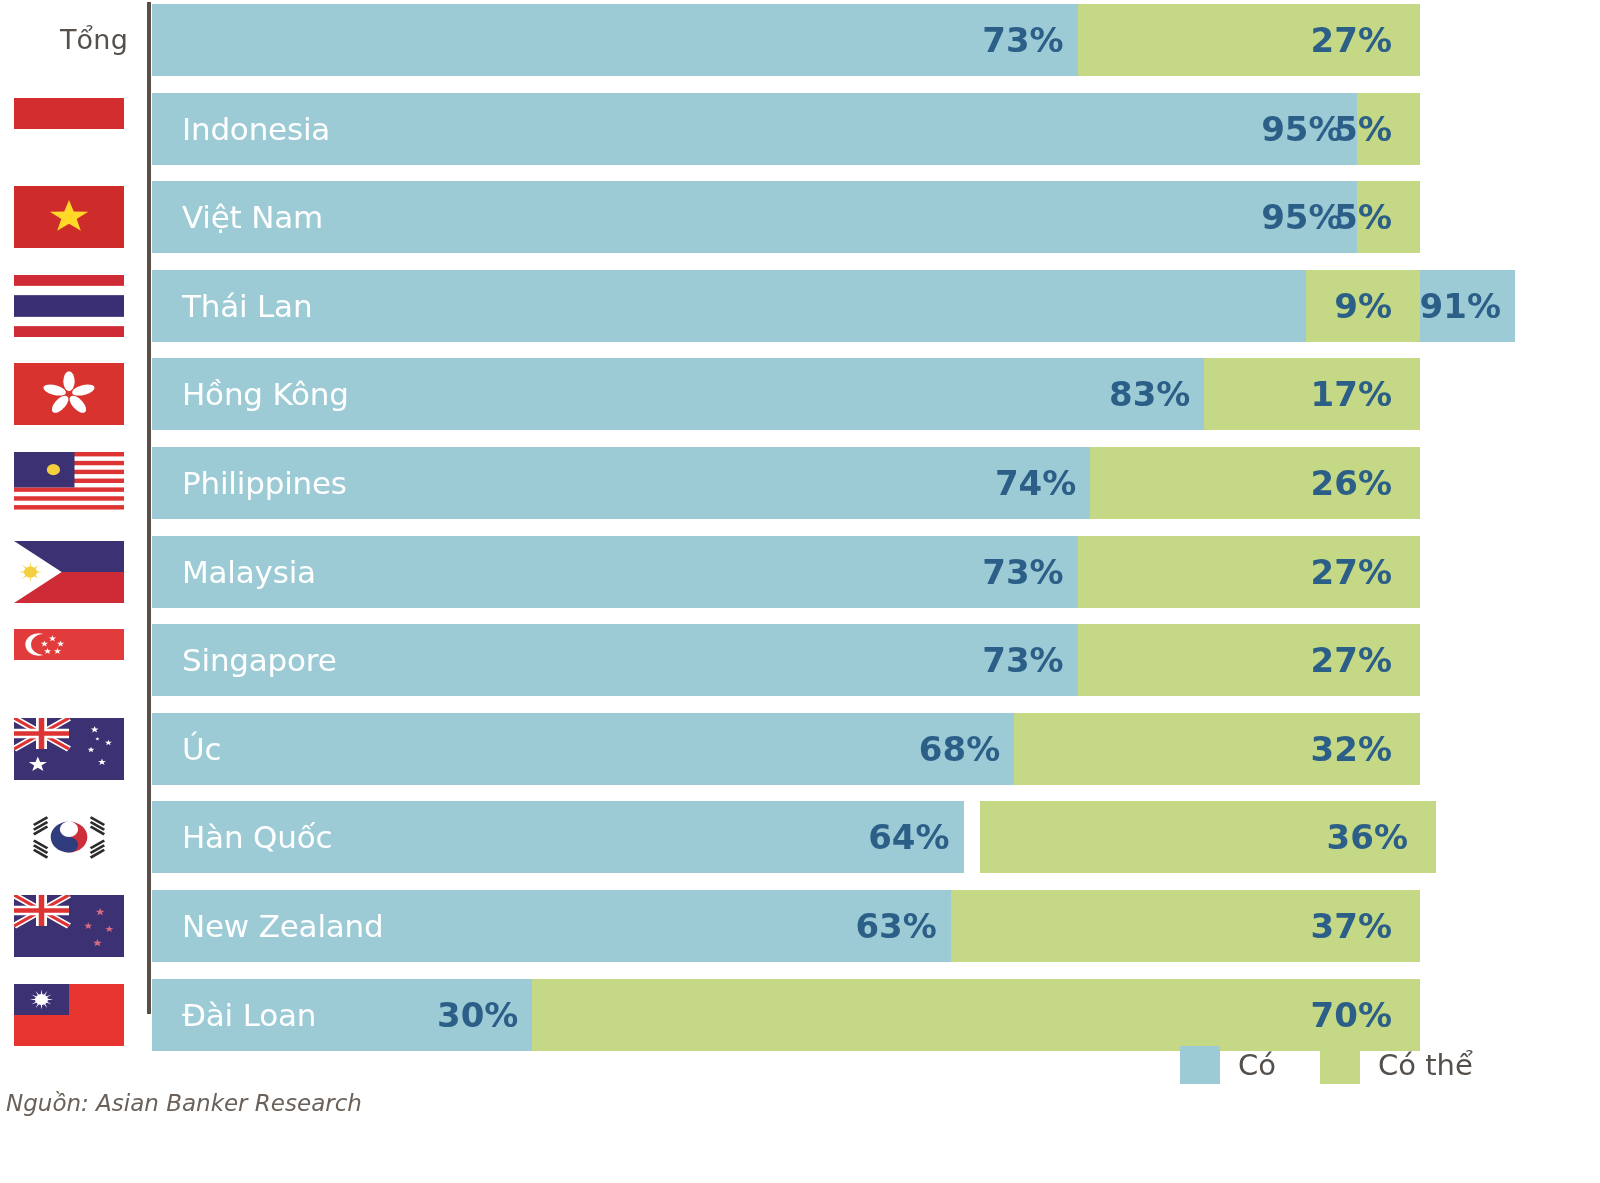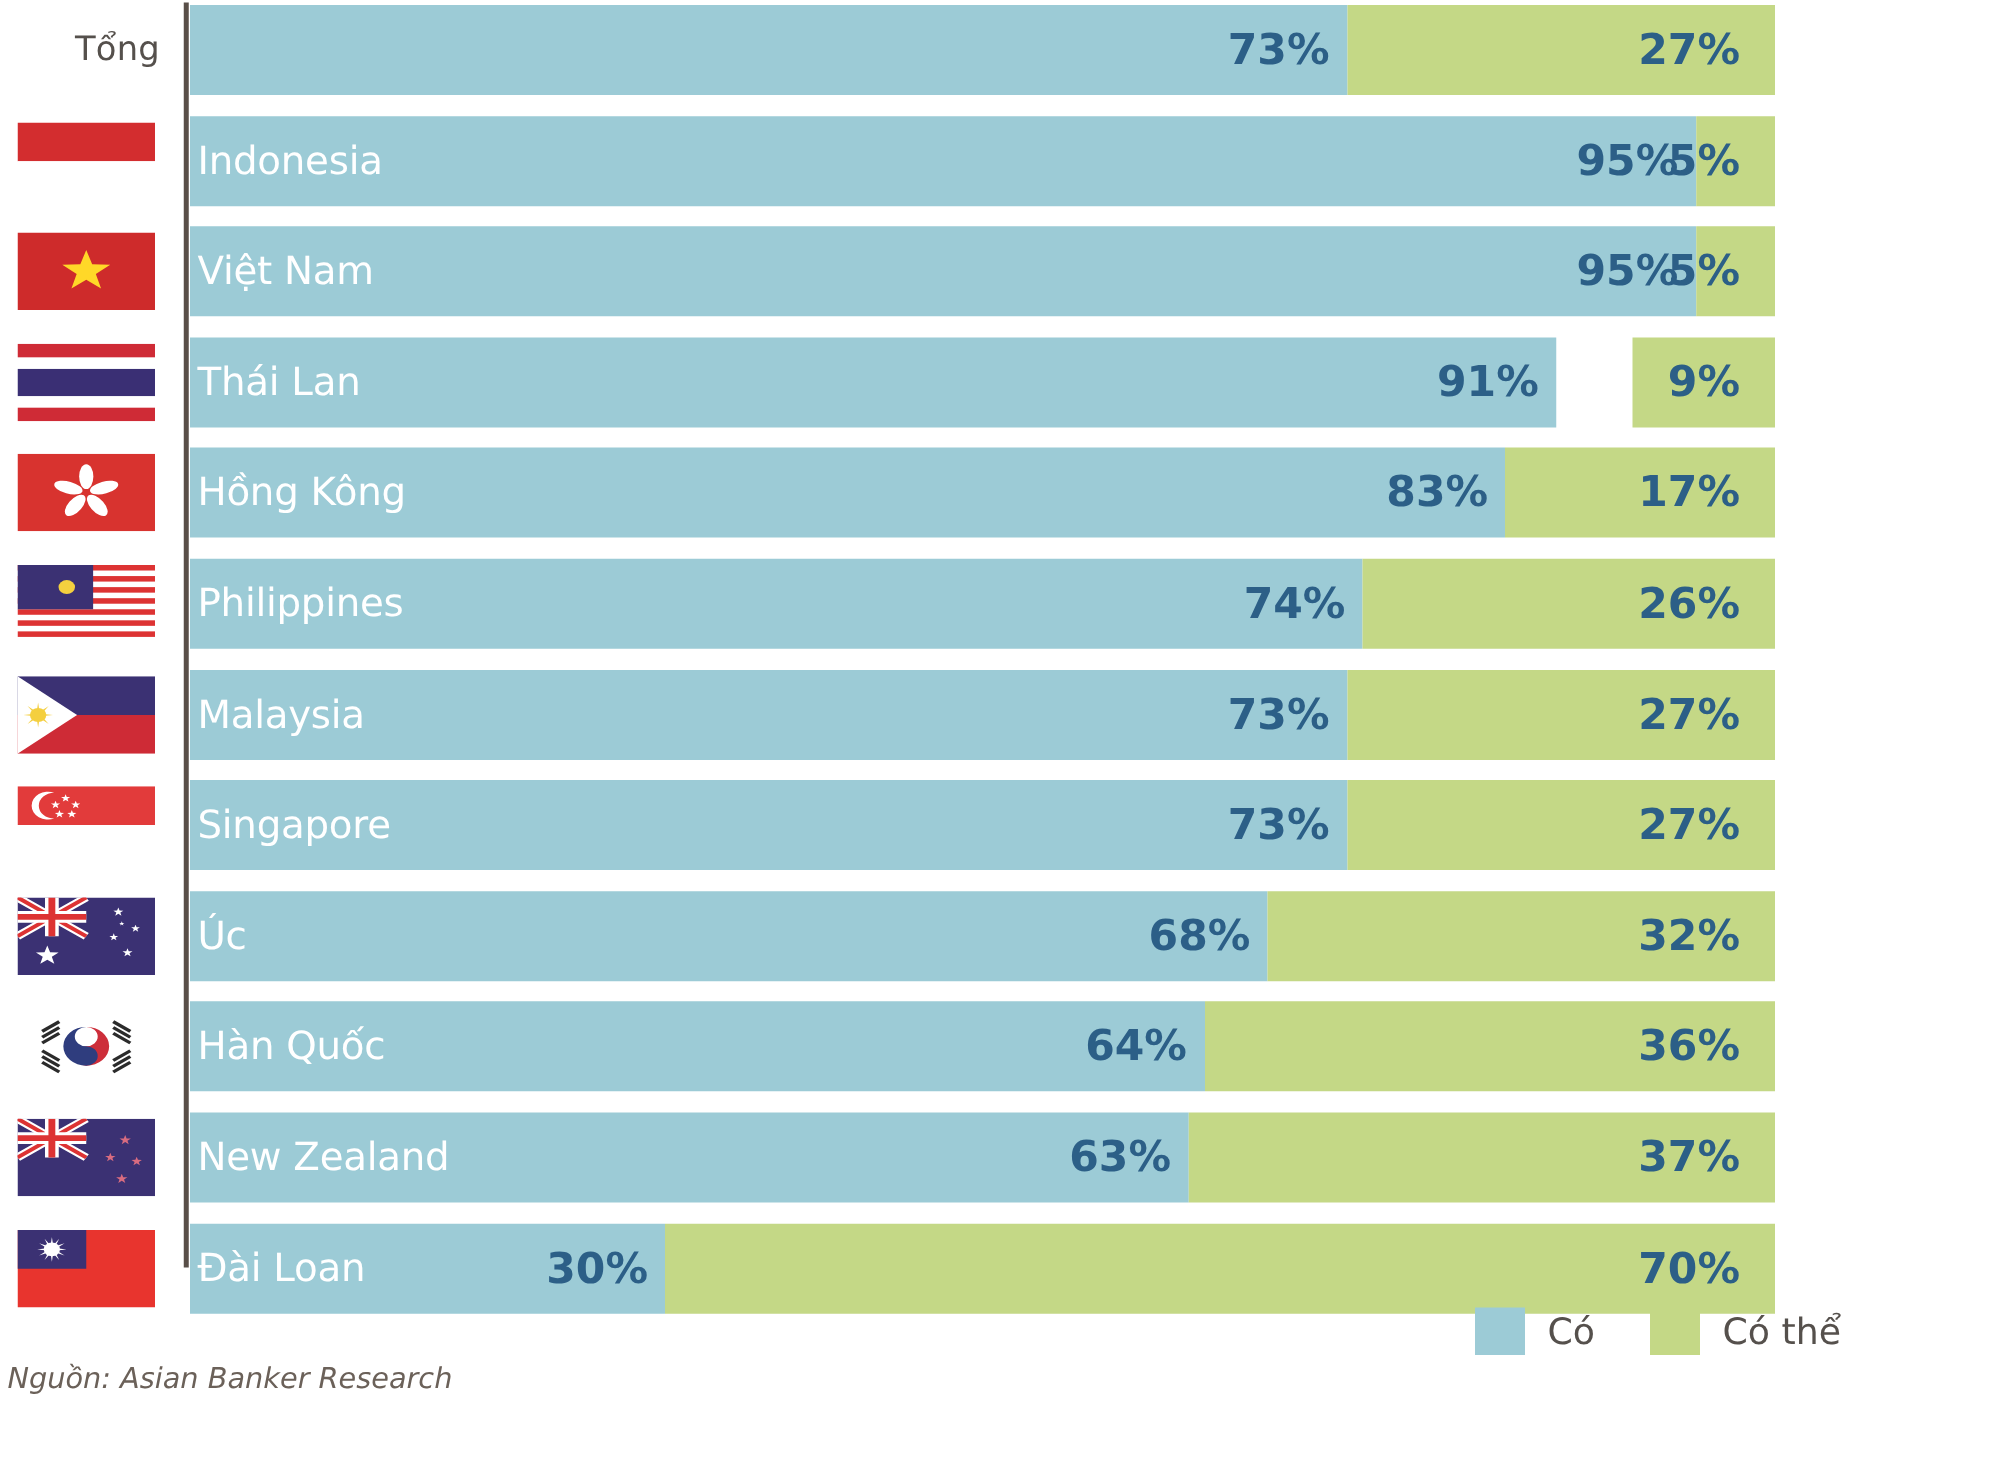--- a/index.html
+++ b/index.html
@@ -88,21 +88,21 @@
     height: 72px;
     box-sizing: border-box;
     display: flex;
     align-items: center;
   }
   .seg-blue { left: 0; background: #9ccbd6; }
   .seg-green { right: 0; background: #c4d886; }
 
   .country-name {
     position: absolute;
-    left: 6px;
+    left: 30px;
     top: 50%;
     transform: translateY(-50%);
     color: #ffffff;
     font-size: 31px;
     font-weight: 400;
     white-space: nowrap;
     font-family: "DejaVu Sans", sans-serif;
     letter-spacing: -0.2px;
   }
 
@@ -336,21 +336,21 @@
       <div class="bar-row" style="top: 181.2px;">
         <div class="seg seg-blue" style="width: 1204.6px; background: rgb(156, 203, 214);">
           <span class="country-name">Việt Nam</span>
           <span class="val val-blue">95%</span>
         </div>
         <div class="seg seg-green" style="width: 63.4px; background: rgb(196, 216, 134);">
           <span class="val val-green">5%</span>
         </div>
       </div>
       <div class="bar-row" style="top: 269.8px;">
-        <div class="seg seg-blue" style="width: 1093px; background: rgb(156, 203, 214);">
+        <div class="seg seg-blue" style="width: 1363px; background: rgb(156, 203, 214);">
           <span class="country-name">Thái Lan</span>
           <span class="val val-blue">91%</span>
         </div>
         <div class="seg seg-green" style="width: 114.12px; background: rgb(196, 216, 134);">
           <span class="val val-green">9%</span>
         </div>
       </div>
       <div class="bar-row" style="top: 358.4px;">
         <div class="seg seg-blue" style="width: 1052.44px; background: rgb(156, 203, 214);">
           <span class="country-name">Hồng Kông</span>
@@ -389,21 +389,21 @@
       </div>
       <div class="bar-row" style="top: 712.8px; border-radius: 24px;">
         <div class="seg seg-blue" style="width: 862.24px; background: rgb(156, 203, 214);">
           <span class="country-name">Úc</span>
           <span class="val val-blue">68%</span>
         </div>
         <div class="seg seg-green" style="width: 405.76px; background: rgb(196, 216, 134);">
           <span class="val val-green">32%</span>
         </div>
       </div>
-      <div class="bar-row" style="top: 801.4px;">
+      <div class="bar-row" style="top: 801.4px; padding-left: 16px;">
         <div class="seg seg-blue" style="width: 811.52px; background: rgb(156, 203, 214);">
           <span class="country-name">Hàn Quốc</span>
           <span class="val val-blue">64%</span>
         </div>
         <div class="seg seg-green" style="width: 456.48px; background: rgb(196, 216, 134);">
           <span class="val val-green">36%</span>
         </div>
       </div>
       <div class="bar-row" style="top: 890px; border-radius: 28px;">
         <div class="seg seg-blue" style="width: 798.84px; background: rgb(156, 203, 214);">

